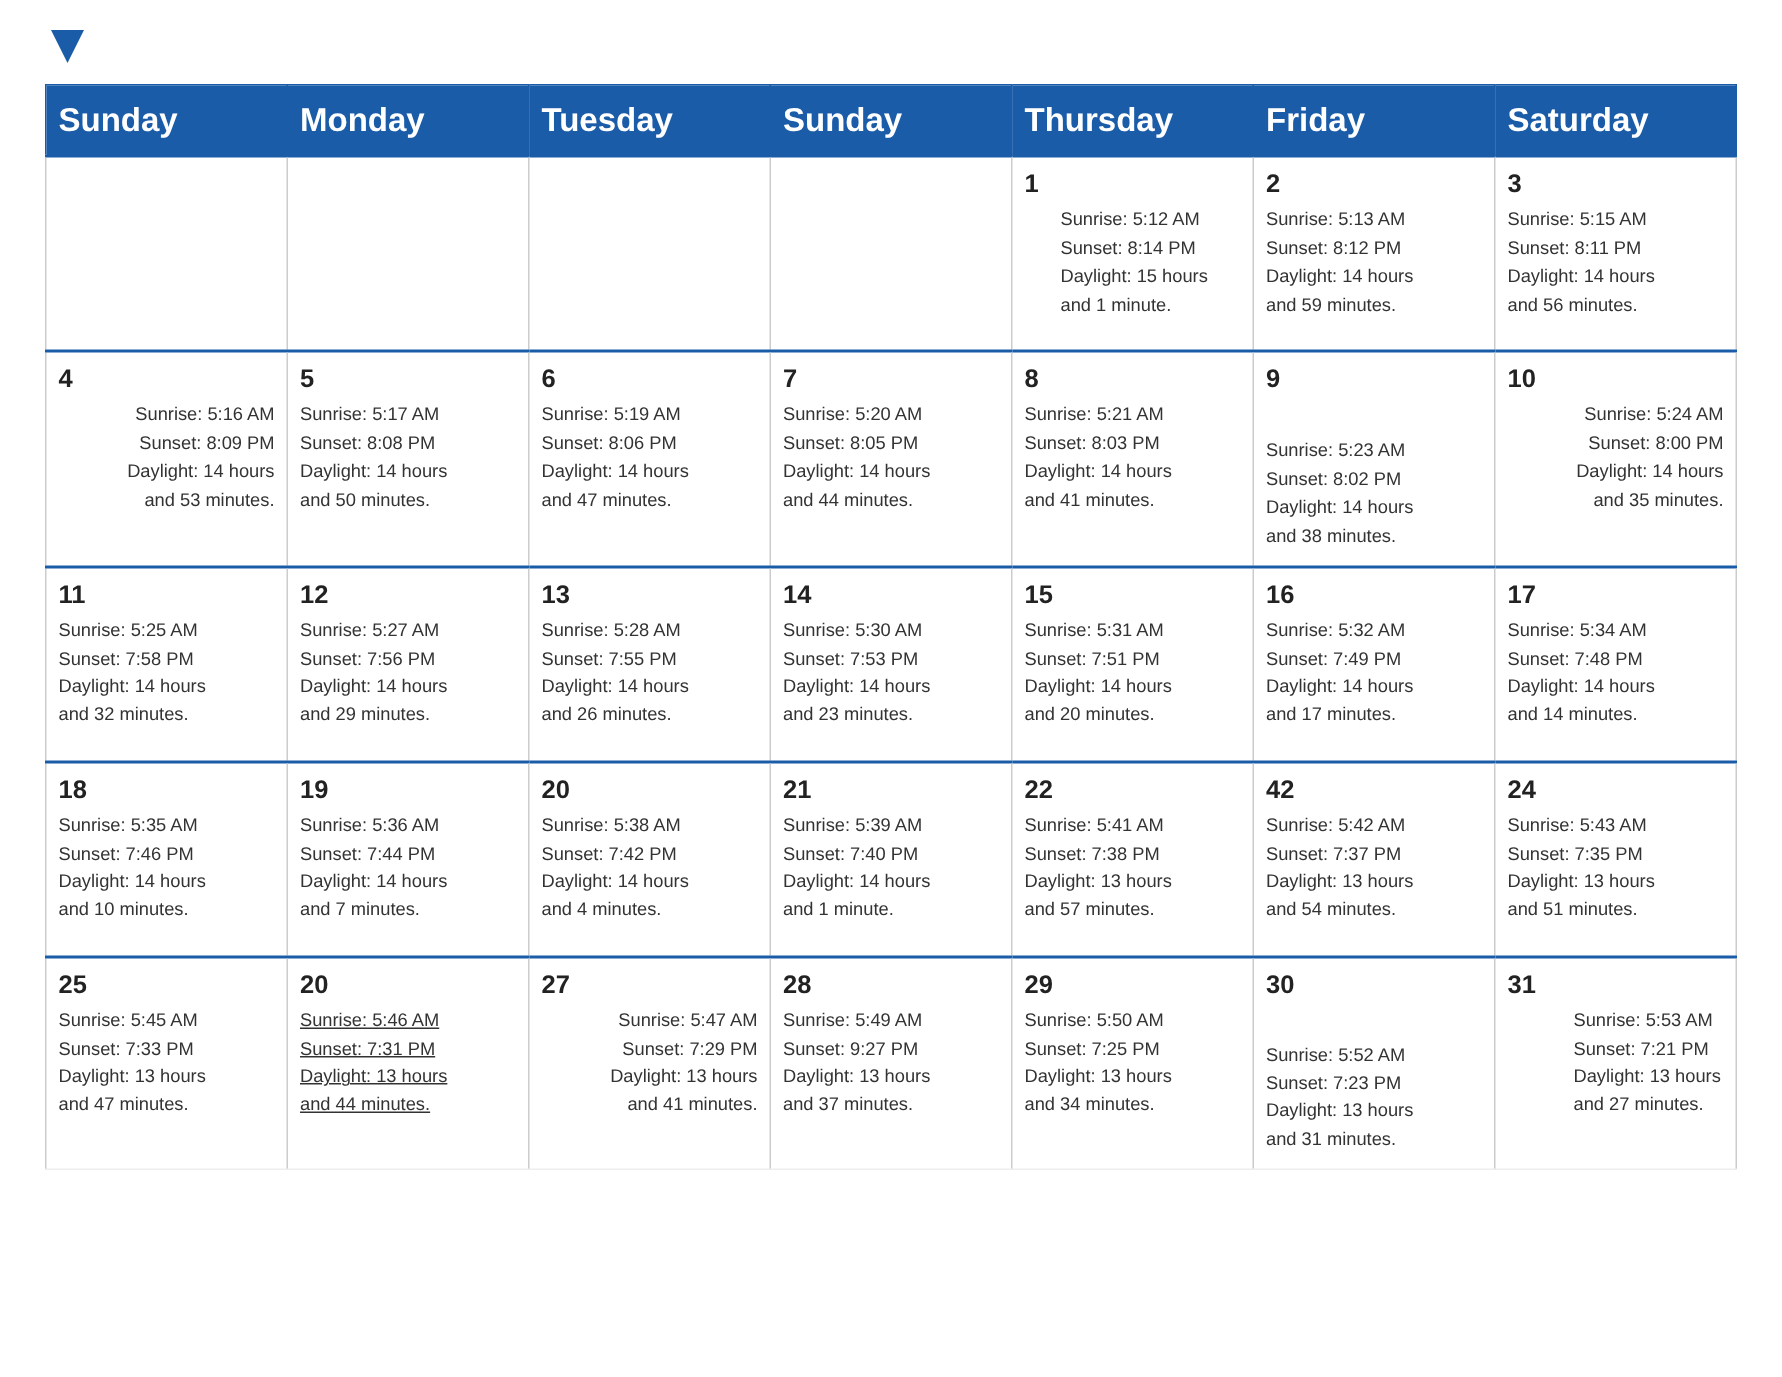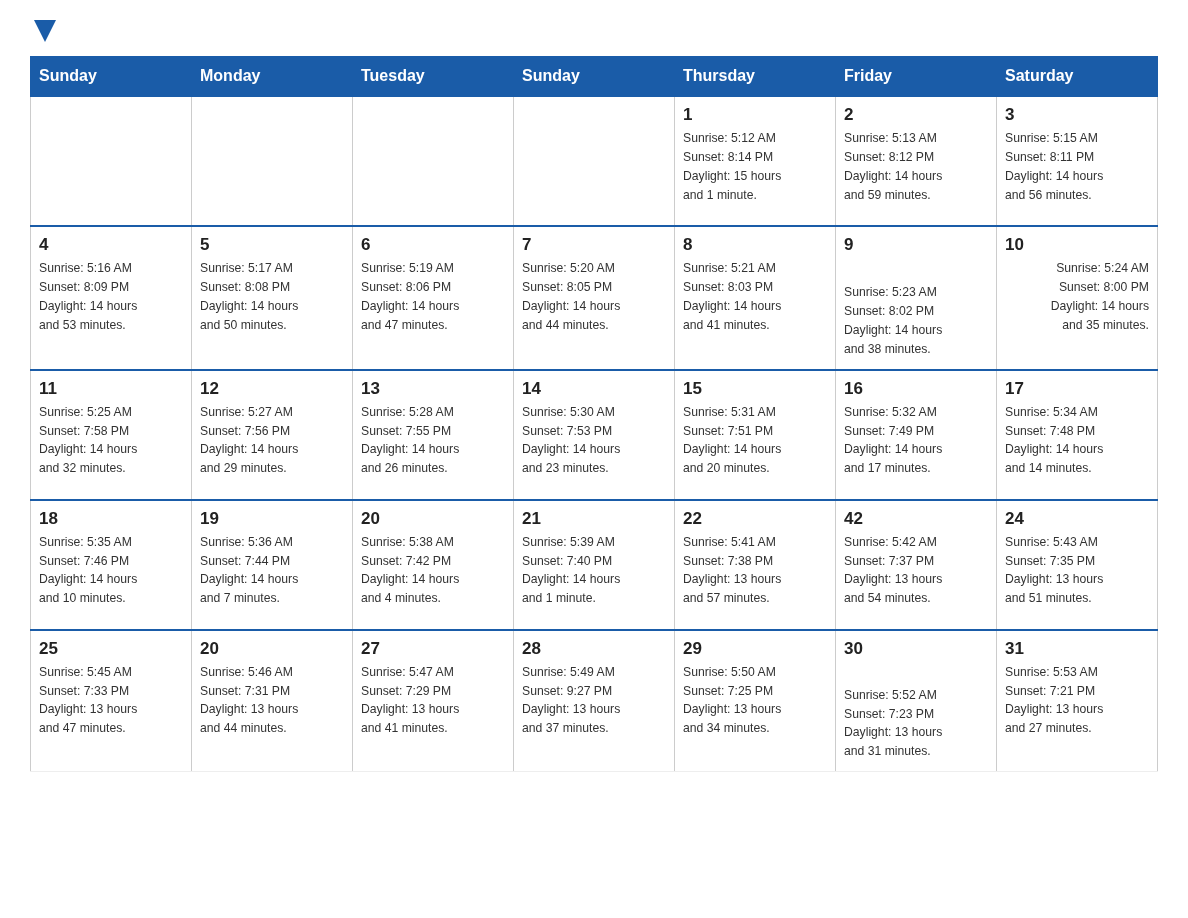--- a/index.html
+++ b/index.html
@@ -41,21 +41,21 @@
       margin-top: 4px;
     }
     .calendar-table {
       width: 100%;
       border-collapse: collapse;
       table-layout: fixed;
     }
     .calendar-table thead tr th {
       background-color: #1a5ca8;
       color: #fff;
-      font-size: 16px;
+      font-size: 22px;
       font-weight: bold;
       padding: 10px 8px;
       text-align: left;
       border: 1px solid #1a5ca8;
       margin-top: 29px;
     }
     .calendar-table tbody tr td {
       vertical-align: top;
       padding: 8px 8px 10px 8px;
       border-top: 2px solid #1a5ca8;
@@ -131,21 +131,21 @@
       </tr>
   </thead>
   <tbody id="calendar-body">
   <tr>
         <td></td>
         <td></td>
         <td></td>
         <td></td>
         <td>
           <div class="day-number">1</div>
-          <div class="day-info" style="white-space: pre-line;">Sunrise: 5:12 AM
+          <div class="day-info" style="white-space: pre-line; margin-left: 24px;">Sunrise: 5:12 AM
 Sunset: 8:14 PM
 Daylight: 15 hours
 and 1 minute.</div>
         </td>
         <td>
           <div class="day-number">2</div>
           <div class="day-info" style="white-space: pre-line;">Sunrise: 5:13 AM
 Sunset: 8:12 PM
 Daylight: 14 hours
 and 59 minutes.</div>
@@ -154,21 +154,21 @@
           <div class="day-number">3</div>
           <div class="day-info" style="white-space: pre-line;">Sunrise: 5:15 AM
 Sunset: 8:11 PM
 Daylight: 14 hours
 and 56 minutes.</div>
         </td>
       </tr>
       <tr>
         <td>
           <div class="day-number">4</div>
-          <div class="day-info" style="white-space: pre-line;">Sunrise: 5:16 AM
+          <div class="day-info" style="white-space: pre-line; text-align: right;">Sunrise: 5:16 AM
 Sunset: 8:09 PM
 Daylight: 14 hours
 and 53 minutes.</div>
         </td>
         <td>
           <div class="day-number">5</div>
           <div class="day-info" style="white-space: pre-line;">Sunrise: 5:17 AM
 Sunset: 8:08 PM
 Daylight: 14 hours
 and 50 minutes.</div>
@@ -314,28 +314,28 @@
       <tr>
         <td>
           <div class="day-number">25</div>
           <div class="day-info" style="white-space: pre-line;">Sunrise: 5:45 AM
 Sunset: 7:33 PM
 Daylight: 13 hours
 and 47 minutes.</div>
         </td>
         <td>
           <div class="day-number">20</div>
-          <div class="day-info" style="white-space: pre-line;">Sunrise: 5:46 AM
+          <div class="day-info" style="white-space: pre-line; text-decoration: underline;">Sunrise: 5:46 AM
 Sunset: 7:31 PM
 Daylight: 13 hours
 and 44 minutes.</div>
         </td>
         <td>
           <div class="day-number">27</div>
-          <div class="day-info" style="white-space: pre-line;">Sunrise: 5:47 AM
+          <div class="day-info" style="white-space: pre-line; text-align: right;">Sunrise: 5:47 AM
 Sunset: 7:29 PM
 Daylight: 13 hours
 and 41 minutes.</div>
         </td>
         <td>
           <div class="day-number">28</div>
           <div class="day-info" style="white-space: pre-line;">Sunrise: 5:49 AM
 Sunset: 9:27 PM
 Daylight: 13 hours
 and 37 minutes.</div>
@@ -349,20 +349,20 @@
         </td>
         <td>
           <div class="day-number">30</div>
           <div class="day-info" style="white-space: pre-line; margin-top: 27px;">Sunrise: 5:52 AM
 Sunset: 7:23 PM
 Daylight: 13 hours
 and 31 minutes.</div>
         </td>
         <td>
           <div class="day-number">31</div>
-          <div class="day-info" style="white-space: pre-line;">Sunrise: 5:53 AM
+          <div class="day-info" style="white-space: pre-line; margin-left: 44px;">Sunrise: 5:53 AM
 Sunset: 7:21 PM
 Daylight: 13 hours
 and 27 minutes.</div>
         </td>
       </tr>
     </tbody>
 </table>
 
 </body></html>

